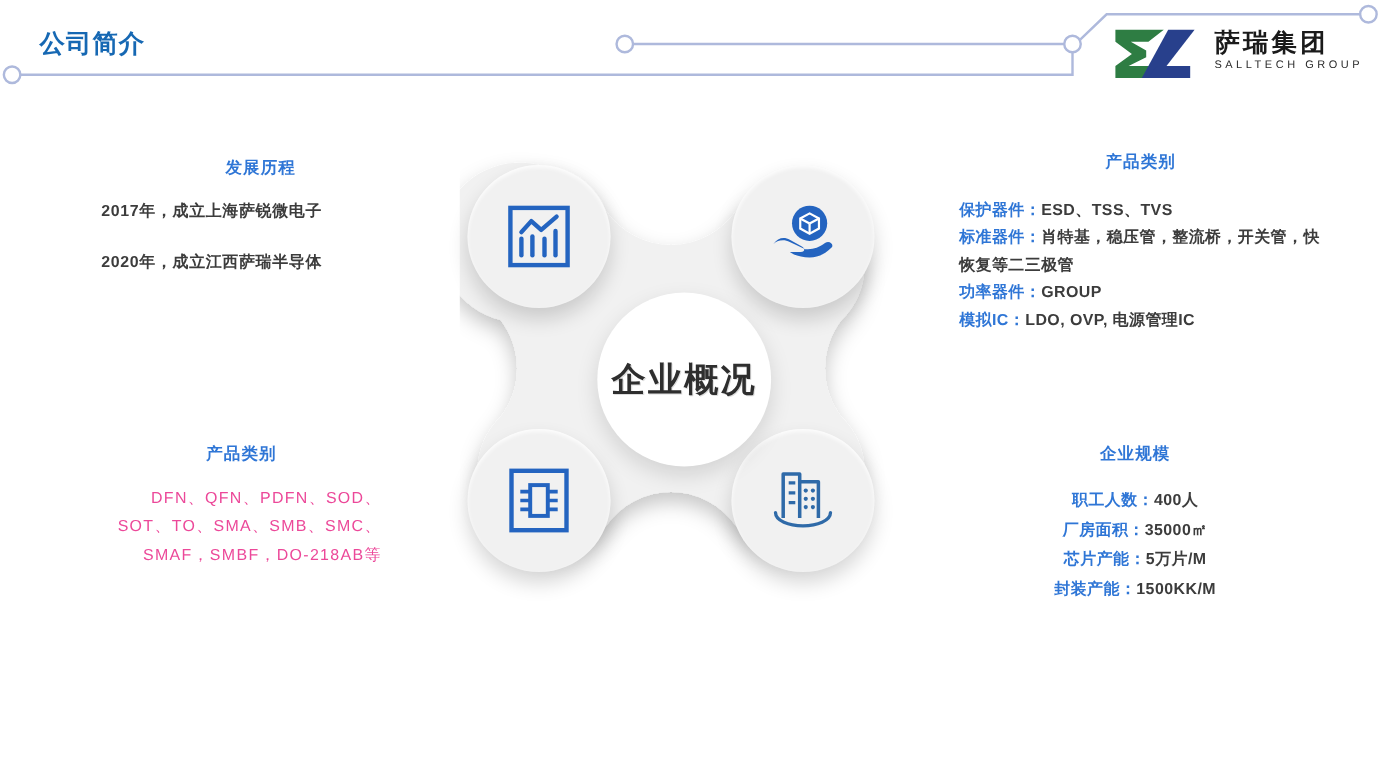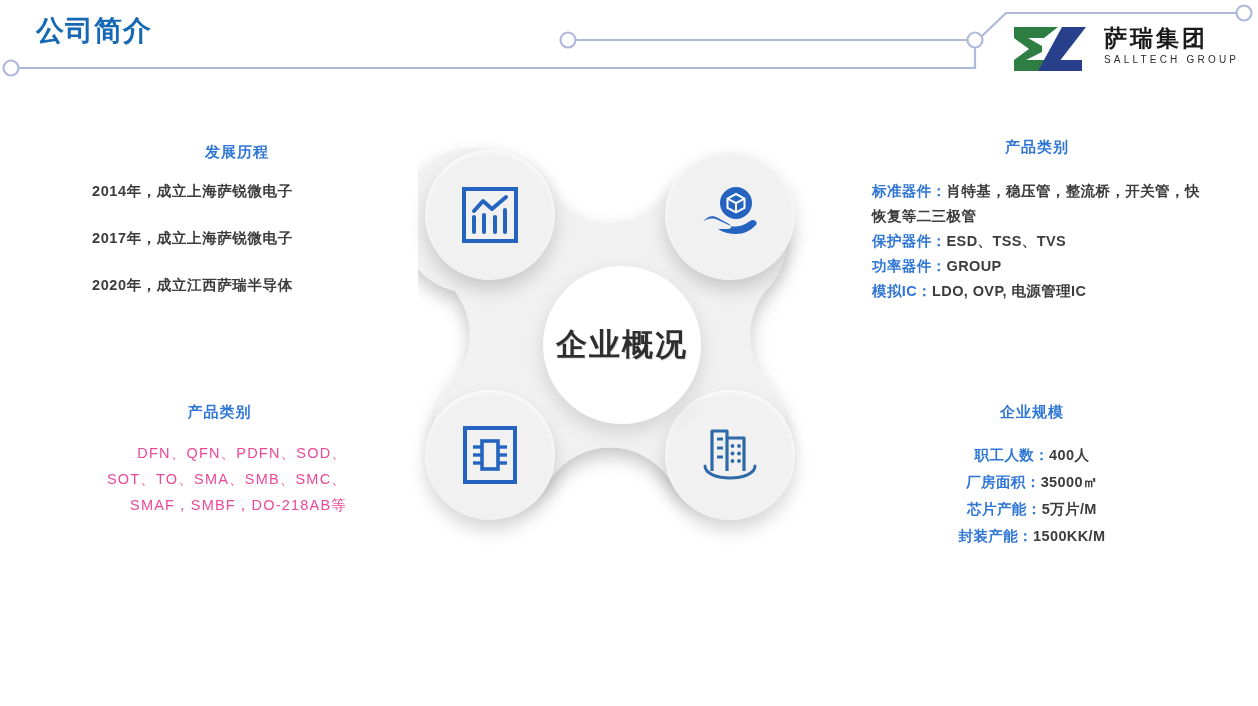--- a/index.html
+++ b/index.html
@@ -17,22 +17,22 @@
   }
 
   
   #header {
     position: absolute;
     left: 0; top: 0;
     width: 1258px; height: 95px;
   }
   #page-title {
     position: absolute;
-    left: 36px; top: 12px;
-    font-size: 28px;
+    left: 36px; top: 24px;
+    font-size: 23px;
     font-weight: bold;
     color: #1668b3;
     letter-spacing: 1px;
     white-space: nowrap;
   }
   .deco-svg {
     position: absolute;
     left: 0; top: 0;
     width: 1258px; height: 95px;
   }
@@ -221,39 +221,38 @@
     <div id="logo-text">
       <div id="logo-cn">萨瑞集团</div>
       <div id="logo-en">SALLTECH GROUP</div>
     </div>
   </div>
 </div>
 
 <div id="sec-history">
   <div class="section-heading">发展历程</div>
   <div class="history-list">
-    <div class="history-item">2014年，成立上海萨锐微电子</div>
     <div class="history-item">2017年，成立上海萨锐微电子</div>
     <div class="history-item">2020年，成立江西萨瑞半导体</div>
   </div>
 </div>
 
 <div id="sec-package">
   <div class="section-heading">产品类别</div>
   <div id="package-body">DFN、QFN、PDFN、SOD、SOT、TO、SMA、SMB、SMC、SMAF，SMBF，DO-218AB等</div>
 </div>
 
 <div id="sec-product">
   <div class="section-heading">产品类别</div>
   <div id="product-list">
     <div class="kv-line">
+      <span class="kv-key">保护器件：</span><span class="kv-val">ESD、TSS、TVS</span>
+    </div>
+    <div class="kv-line">
       <span class="kv-key">标准器件：</span><span class="kv-val">肖特基，稳压管，整流桥，开关管，快恢复等二三极管</span>
-    </div>
-    <div class="kv-line">
-      <span class="kv-key">保护器件：</span><span class="kv-val">ESD、TSS、TVS</span>
     </div>
     <div class="kv-line">
       <span class="kv-key">功率器件：</span><span class="kv-val">GROUP</span>
     </div>
     <div class="kv-line">
       <span class="kv-key">模拟IC：</span><span class="kv-val">LDO, OVP, 电源管理IC</span>
     </div>
   </div>
 </div>
 

